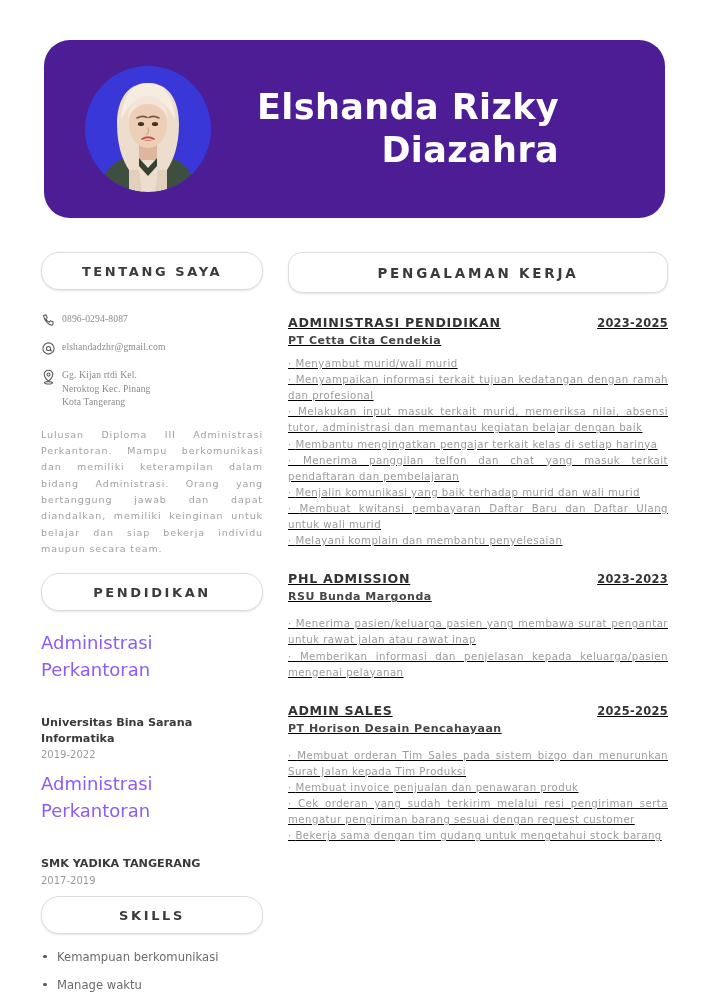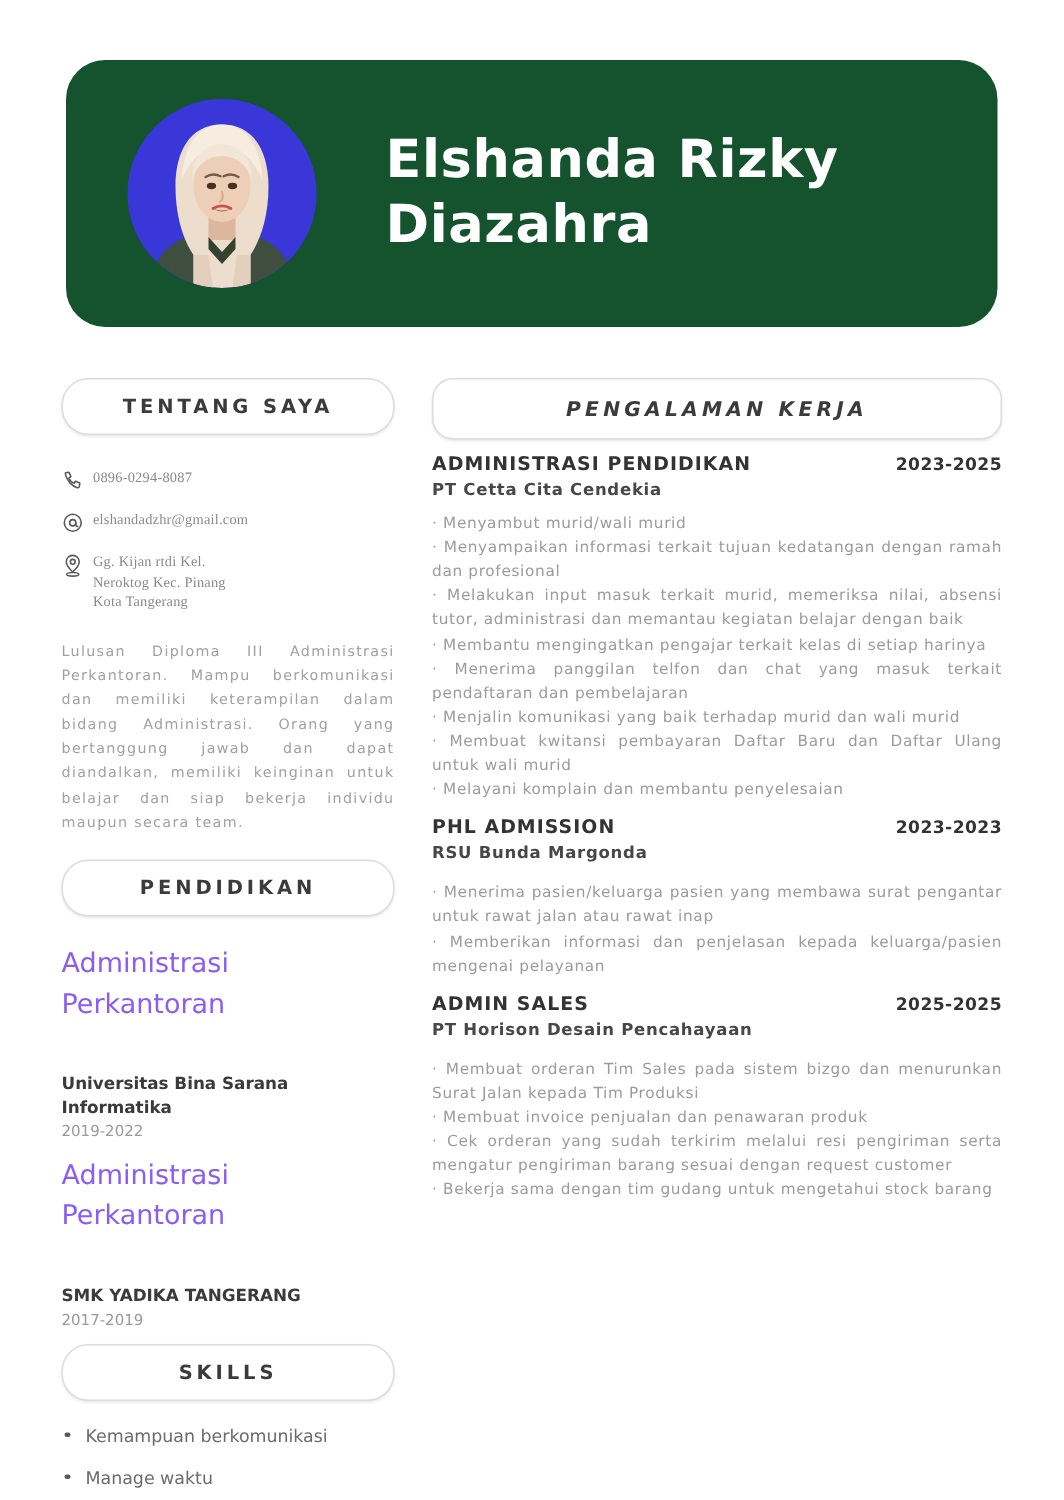--- a/index.html
+++ b/index.html
@@ -19,24 +19,25 @@
     overflow: hidden;
   }
 
   
   .header-band {
     position: absolute;
     left: 44px;
     top: 40px;
     width: 621px;
     height: 178px;
-    background: #14532d;
+    background: #4c1d95;
     border-radius: 26px;
     display: flex;
     align-items: center;
+    text-align: right;
   }
   .photo-wrap {
     width: 126px;
     height: 126px;
     margin-left: 41px;
     border-radius: 50%;
     overflow: hidden;
     flex: none;
     position: relative;
     background: #3a37d8;
@@ -88,21 +89,20 @@
     font-weight: bold;
     letter-spacing: 2.6px;
     color: #3b3b3b;
     font-family: "DejaVu Sans", sans-serif;
   }
   .pill-wide {
     font-size: 13.5px;
     letter-spacing: 2.8px;
     padding: 12px 6px 11px;
     border-radius: 14px;
-    font-style: italic;
   }
 
   
   .contact-list { margin-top: 22px; }
   .contact-row {
     display: flex;
     align-items: flex-start;
     margin-bottom: 12px;
   }
   .contact-ico {
@@ -178,21 +178,21 @@
     position: absolute;
     left: 2px;
     top: 7px;
     width: 3.5px;
     height: 3.5px;
     border-radius: 50%;
     background: #5a5a5a;
   }
 
   
-  .job { margin-top: 8px; }
+  .job { margin-top: 22px; text-decoration: underline; }
   .job:first-of-type { margin-top: 24px; }
   .job-head {
     display: flex;
     justify-content: space-between;
     align-items: baseline;
   }
   .job-title {
     font-size: 12.6px;
     font-weight: bold;
     letter-spacing: 0.7px;

